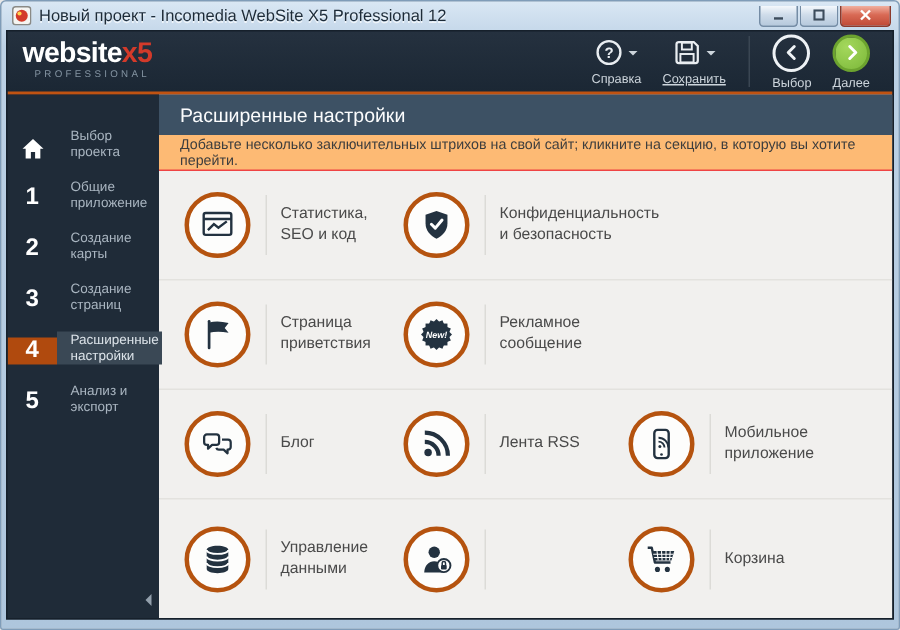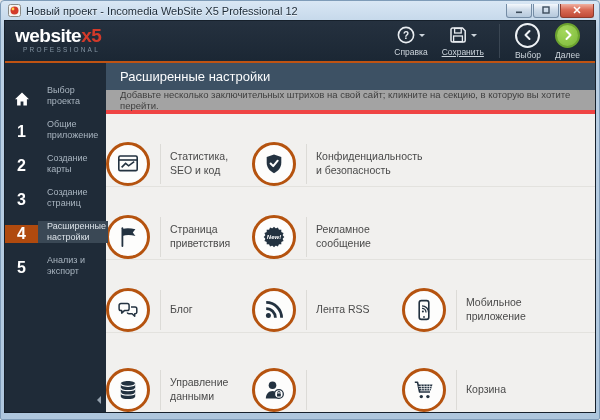--- a/index.html
+++ b/index.html
@@ -59,24 +59,24 @@
                font-size:9px; line-height:1.2; color:#a9b5c0; }
   .side-item.active .side-num{ background:#b04a0e; }
   .side-item.active .side-label{ background:#3a4855; color:#dbe2e8; }
   .collapse-arrow{ position:absolute; right:5px; bottom:8px; width:0; height:0;
                    border:4px solid transparent; border-right-color:#93a0ac; cursor:pointer; }
 
   
   .content{ flex:1; display:flex; flex-direction:column; background:#f1f0ee; overflow:hidden; }
   .content-header{ height:27px; background:#3d5164; color:#fbfcfd; font-size:13px;
                    display:flex; align-items:center; padding-left:14px; flex:0 0 auto; }
-  .content-desc{ height:24px; background:#a3a3a3; border-bottom:4px solid #ef4444; color:#3e3e3e;
+  .content-desc{ height:24px; background:#fdba74; border-bottom:1px solid #ef4444; color:#3e3e3e;
                  font-size:9.5px; display:flex; align-items:center; padding-left:14px; flex:0 0 auto; }
   .grid{ flex:1; display:flex; flex-direction:column; }
-  .grid-row{ height:73px; border-bottom:1px solid #e3e2de; display:flex; align-items:flex-end; }
+  .grid-row{ height:73px; border-bottom:1px solid #e3e2de; display:flex; align-items:center; padding-left:17px; }
   .grid-row:last-child{ border-bottom:none; flex:1; }
   .sec-item{ width:146px; display:flex; align-items:center; cursor:pointer; flex:0 0 auto; }
   .sec-item:nth-child(2){ width:150px; }
   .circle{ width:44px; height:44px; border:3px solid #b5530f; border-radius:50%; background:#fdfdfc;
            display:flex; align-items:center; justify-content:center; flex:0 0 auto; }
   .vdiv{ width:1px; height:40px; background:#dcdbd7; margin:0 9px 0 10px; flex:0 0 auto; }
   .sec-label{ font-size:10.5px; line-height:1.3; color:#4a4a4a; width:92px; }
 </style>
 </head>
 <body>

